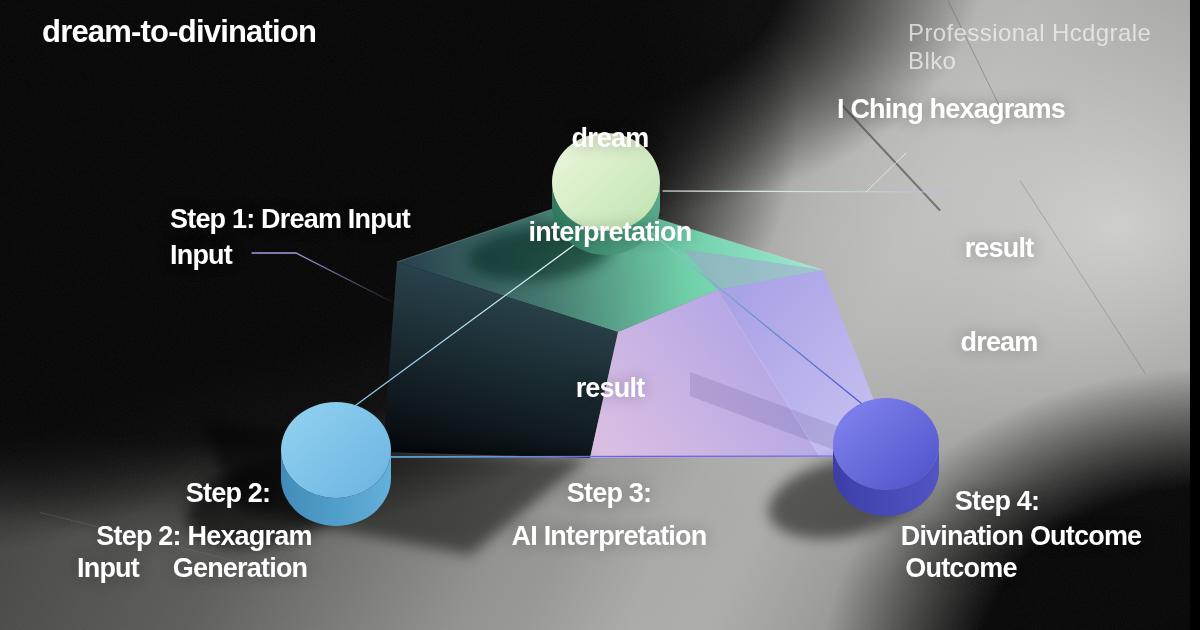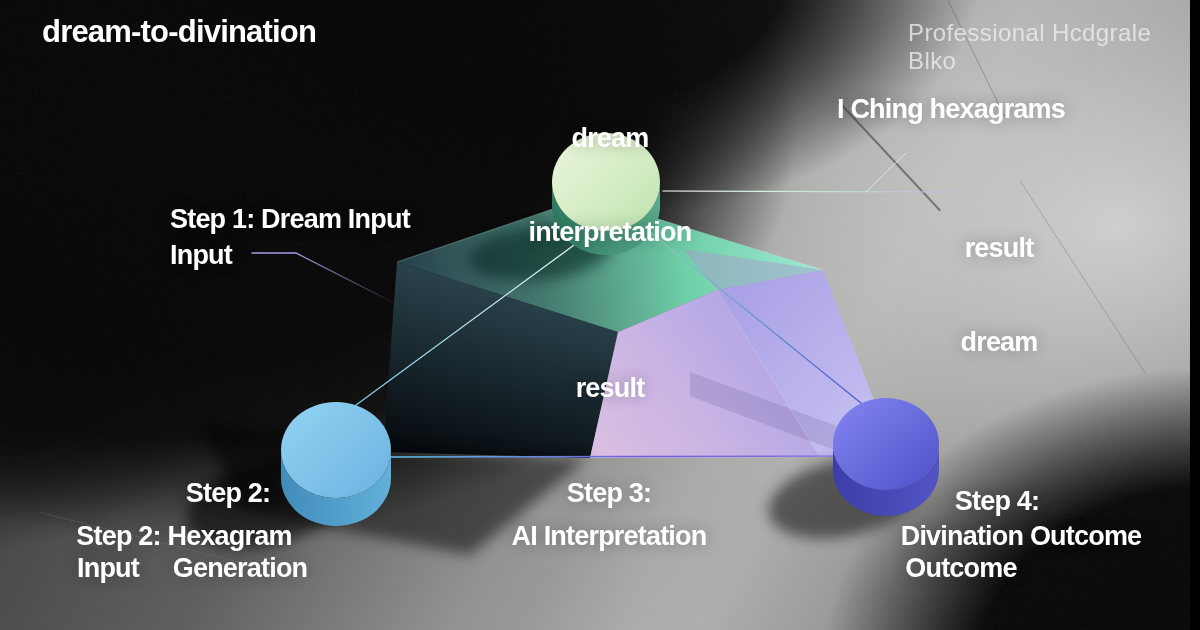--- a/index.html
+++ b/index.html
@@ -196,21 +196,21 @@
   </div>
 
   <div class="lbl anchor-left" style="left:170px;top:204px;">Step 1: Dream Input</div>
   <div class="lbl anchor-left" style="left:170px;top:240px;">Input</div>
 
   <div class="lbl" style="left:610px;top:310px;">
     <div>result</div>
   </div>
 
   <div class="lbl" style="left:228px;top:478px;">Step 2:</div>
-  <div class="lbl" style="left:184px;top:521px;">Step 2: Hexagram</div>
+  <div class="lbl" style="left:204px;top:521px;">Step 2: Hexagram</div>
   <div class="lbl" style="left:108px;top:553px;">Input</div>
   <div class="lbl" style="left:240px;top:553px;">Generation</div>
 
   <div class="lbl" style="left:609px;top:478px;">Step 3:</div>
   <div class="lbl" style="left:609px;top:521px;">AI Interpretation</div>
 
   <div class="lbl" style="left:997px;top:486px;">Step 4:</div>
   <div class="lbl" style="left:1021px;top:521px;">Divination Outcome</div>
   <div class="lbl" style="left:961px;top:553px;">Outcome</div>
 

